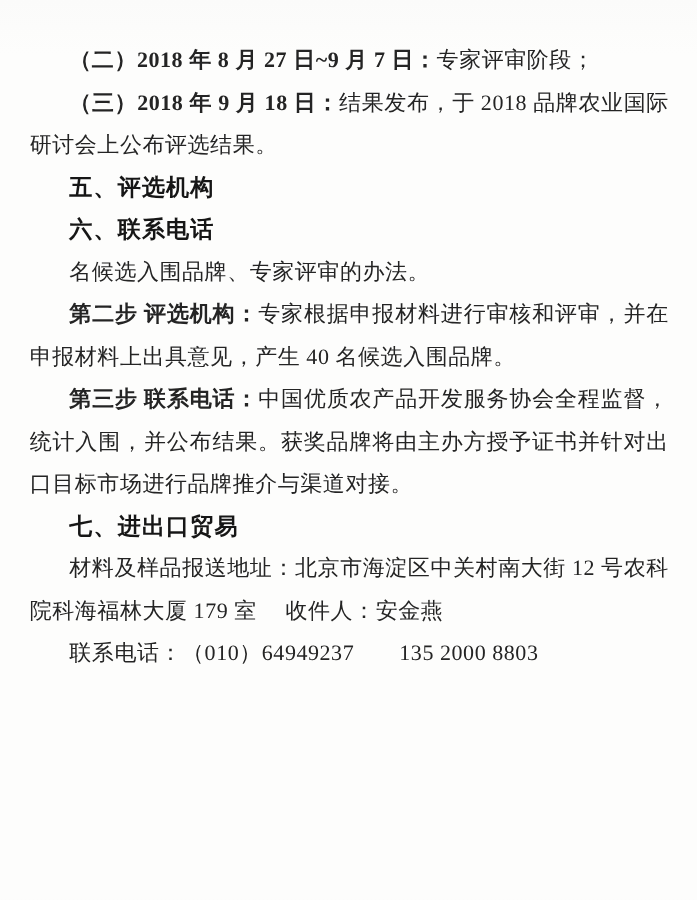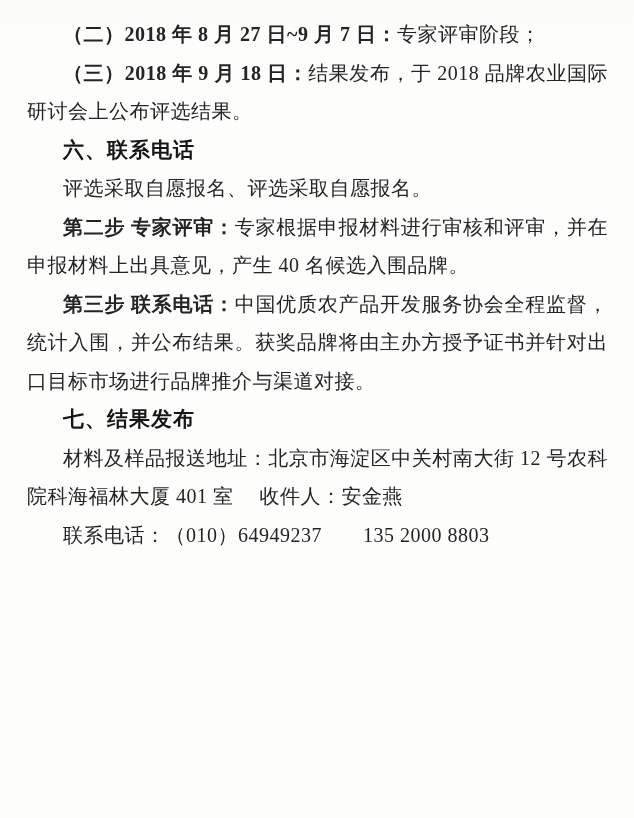--- a/index.html
+++ b/index.html
@@ -9,21 +9,21 @@
   body {
     width: 634px;
     height: 818px;
     background: #fcfcfb;
     overflow: hidden;
   }
   .page {
     box-sizing: border-box;
     width: 634px;
     height: 818px;
-    padding: 15px 26px 0 27px;
+    padding: 36px 26px 0 27px;
     background: linear-gradient(180deg, #fbfbfa 0%, #fdfdfc 6%, #fdfdfc 100%);
   }
   p.body {
     font-family: "Liberation Serif", "DejaVu Serif", serif;
     font-size: 20px;
     line-height: 38.5px;
     color: #242424;
     margin: 0;
     text-align: justify;
     text-justify: inter-ideograph;
@@ -44,21 +44,22 @@
     font-weight: 700;
   }
 </style>
 </head>
 <body>
 
 <main class="page">
   <div id="doc-body">
       <p class="body"><span class="seg-bold">（二）2018 年 8 月 27 日~9 月 7 日：</span><span>专家评审阶段；</span></p>
       <p class="body"><span class="seg-bold">（三）2018 年 9 月 18 日：</span><span>结果发布，于 2018 品牌农业国际研讨会上公布评选结果。</span></p>
+      <p class="heading"><span>五、评选机构</span></p>
       <p class="heading"><span>六、联系电话</span></p>
-      <p class="body"><span>评选采取自愿报名、评选采取自愿报名。</span></p>
-      <p class="body"><span class="seg-bold">第二步 专家评审：</span><span>专家根据申报材料进行审核和评审，并在申报材料上出具意见，产生 40 名候选入围品牌。</span></p>
+      <p class="body"><span>名候选入围品牌、专家评审的办法。</span></p>
+      <p class="body"><span class="seg-bold">第二步 评选机构：</span><span>专家根据申报材料进行审核和评审，并在申报材料上出具意见，产生 40 名候选入围品牌。</span></p>
       <p class="body"><span class="seg-bold">第三步 联系电话：</span><span>中国优质农产品开发服务协会全程监督，统计入围，并公布结果。获奖品牌将由主办方授予证书并针对出口目标市场进行品牌推介与渠道对接。</span></p>
-      <p class="heading"><span>七、结果发布</span></p>
-      <p class="body"><span>材料及样品报送地址：北京市海淀区中关村南大街 12 号农科院科海福林大厦 401 室　 收件人：安金燕</span></p>
+      <p class="heading"><span>七、进出口贸易</span></p>
+      <p class="body"><span>材料及样品报送地址：北京市海淀区中关村南大街 12 号农科院科海福林大厦 179 室　 收件人：安金燕</span></p>
       <p class="body"><span>联系电话：（010）64949237　　135 2000 8803</span></p>
     </div>
 </main>
 
 </body></html>

